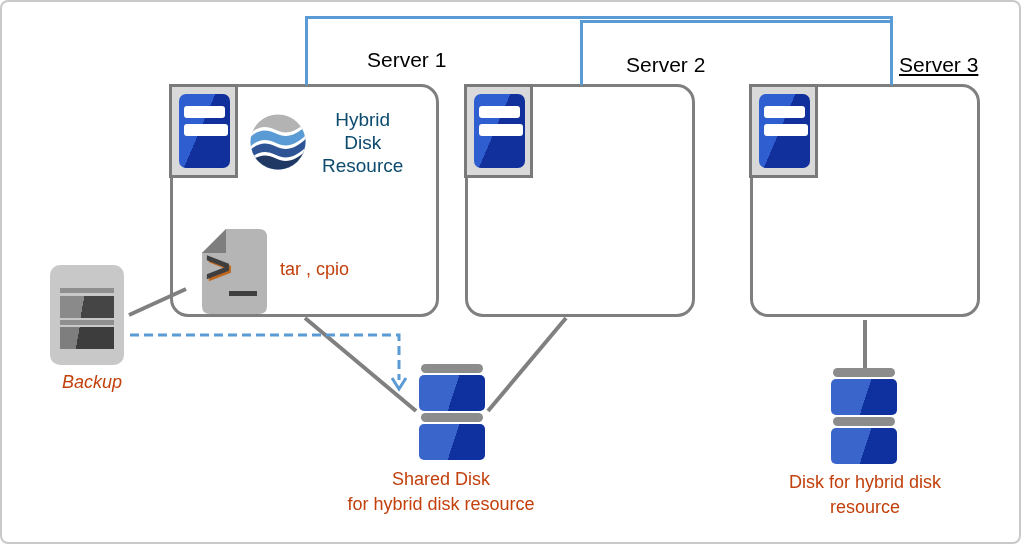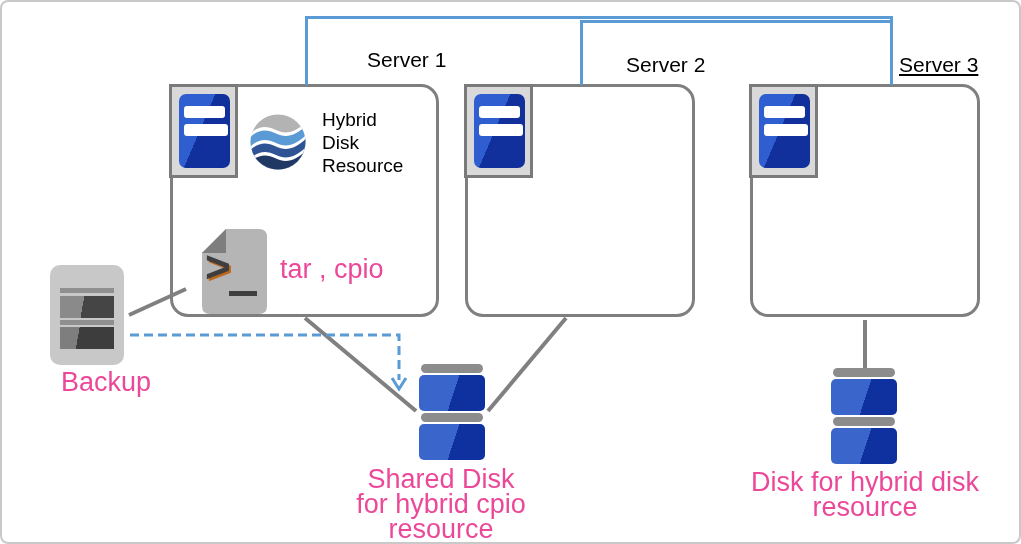--- a/index.html
+++ b/index.html
@@ -31,23 +31,23 @@
              background:linear-gradient(108deg,#3a66cc 52%,#0f309f 52%);}
   .disk .cap.c1{top:0;} .disk .vol.v1{top:11px;} .disk .cap.c2{top:49px;} .disk .vol.v2{top:60px;}
   
   .doc-icon{position:absolute;left:200px;top:227px;width:65px;height:85px;z-index:4;}
   .doc-icon .gt{position:absolute;left:3px;top:16px;font-size:44px;font-weight:700;line-height:1;
                 color:#3e3e3e;text-shadow:2px 2px 0 #c0671e;}
   .doc-icon .uscore{position:absolute;left:27px;top:62px;width:28px;height:5px;background:#3f3f3f;}
   
   .sphere{position:absolute;left:248px;top:112px;width:56px;height:56px;z-index:4;}
   
-  .tblock{position:absolute;font-size:27px;line-height:25px;color:#ec4899;z-index:4;}
+  .tblock{position:absolute;font-size:18px;line-height:25px;color:#c2410c;z-index:4;}
   .tcenter{text-align:center;}
-  .hybrid-text{position:absolute;left:320px;top:106px;font-size:19px;line-height:23px;color:#000000;z-index:4;}
+  .hybrid-text{position:absolute;left:320px;top:106px;font-size:19px;line-height:23px;color:#0c4a6e;z-index:4;text-align:center;}
 </style>
 </head>
 <body>
 
 <div class="canvas">
 
   <svg class="overlay">
 
     <g stroke="#5b9bd5" stroke-width="3" fill="none">
       <path d="M303 15.5 H891"></path>
@@ -129,33 +129,33 @@
     <div class="uscore"></div>
   </div>
   <div class="tblock" style="left:278px;top:255px;">tar , cpio</div>
 
   <div class="backup">
     <div class="slot-bar" style="top:23px;"></div>
     <div class="bay y1"></div>
     <div class="slot-bar" style="top:55px;"></div>
     <div class="bay y2"></div>
   </div>
-  <div class="tblock tcenter" style="left:34px;top:368px;width:140px;line-height:24px;">
+  <div class="tblock tcenter" style="left:20px;top:368px;width:140px;line-height:24px;font-style:italic;">
     <div>Backup</div>
   </div>
 
   <div class="disk" style="left:417px;top:362px;">
     <div class="cap c1"></div>
     <div class="vol v1"></div>
     <div class="cap c2"></div>
     <div class="vol v2"></div>
   </div>
   <div class="tblock tcenter" style="left:309px;top:465px;width:260px;">
     <div>Shared Disk</div>
-    <div>for hybrid cpio resource</div>
+    <div>for hybrid disk resource</div>
   </div>
 
   <div class="disk" style="left:829px;top:366px;">
     <div class="cap c1"></div>
     <div class="vol v1"></div>
     <div class="cap c2"></div>
     <div class="vol v2"></div>
   </div>
   <div class="tblock tcenter" style="left:733px;top:468px;width:260px;">
     <div>Disk for hybrid disk</div>

